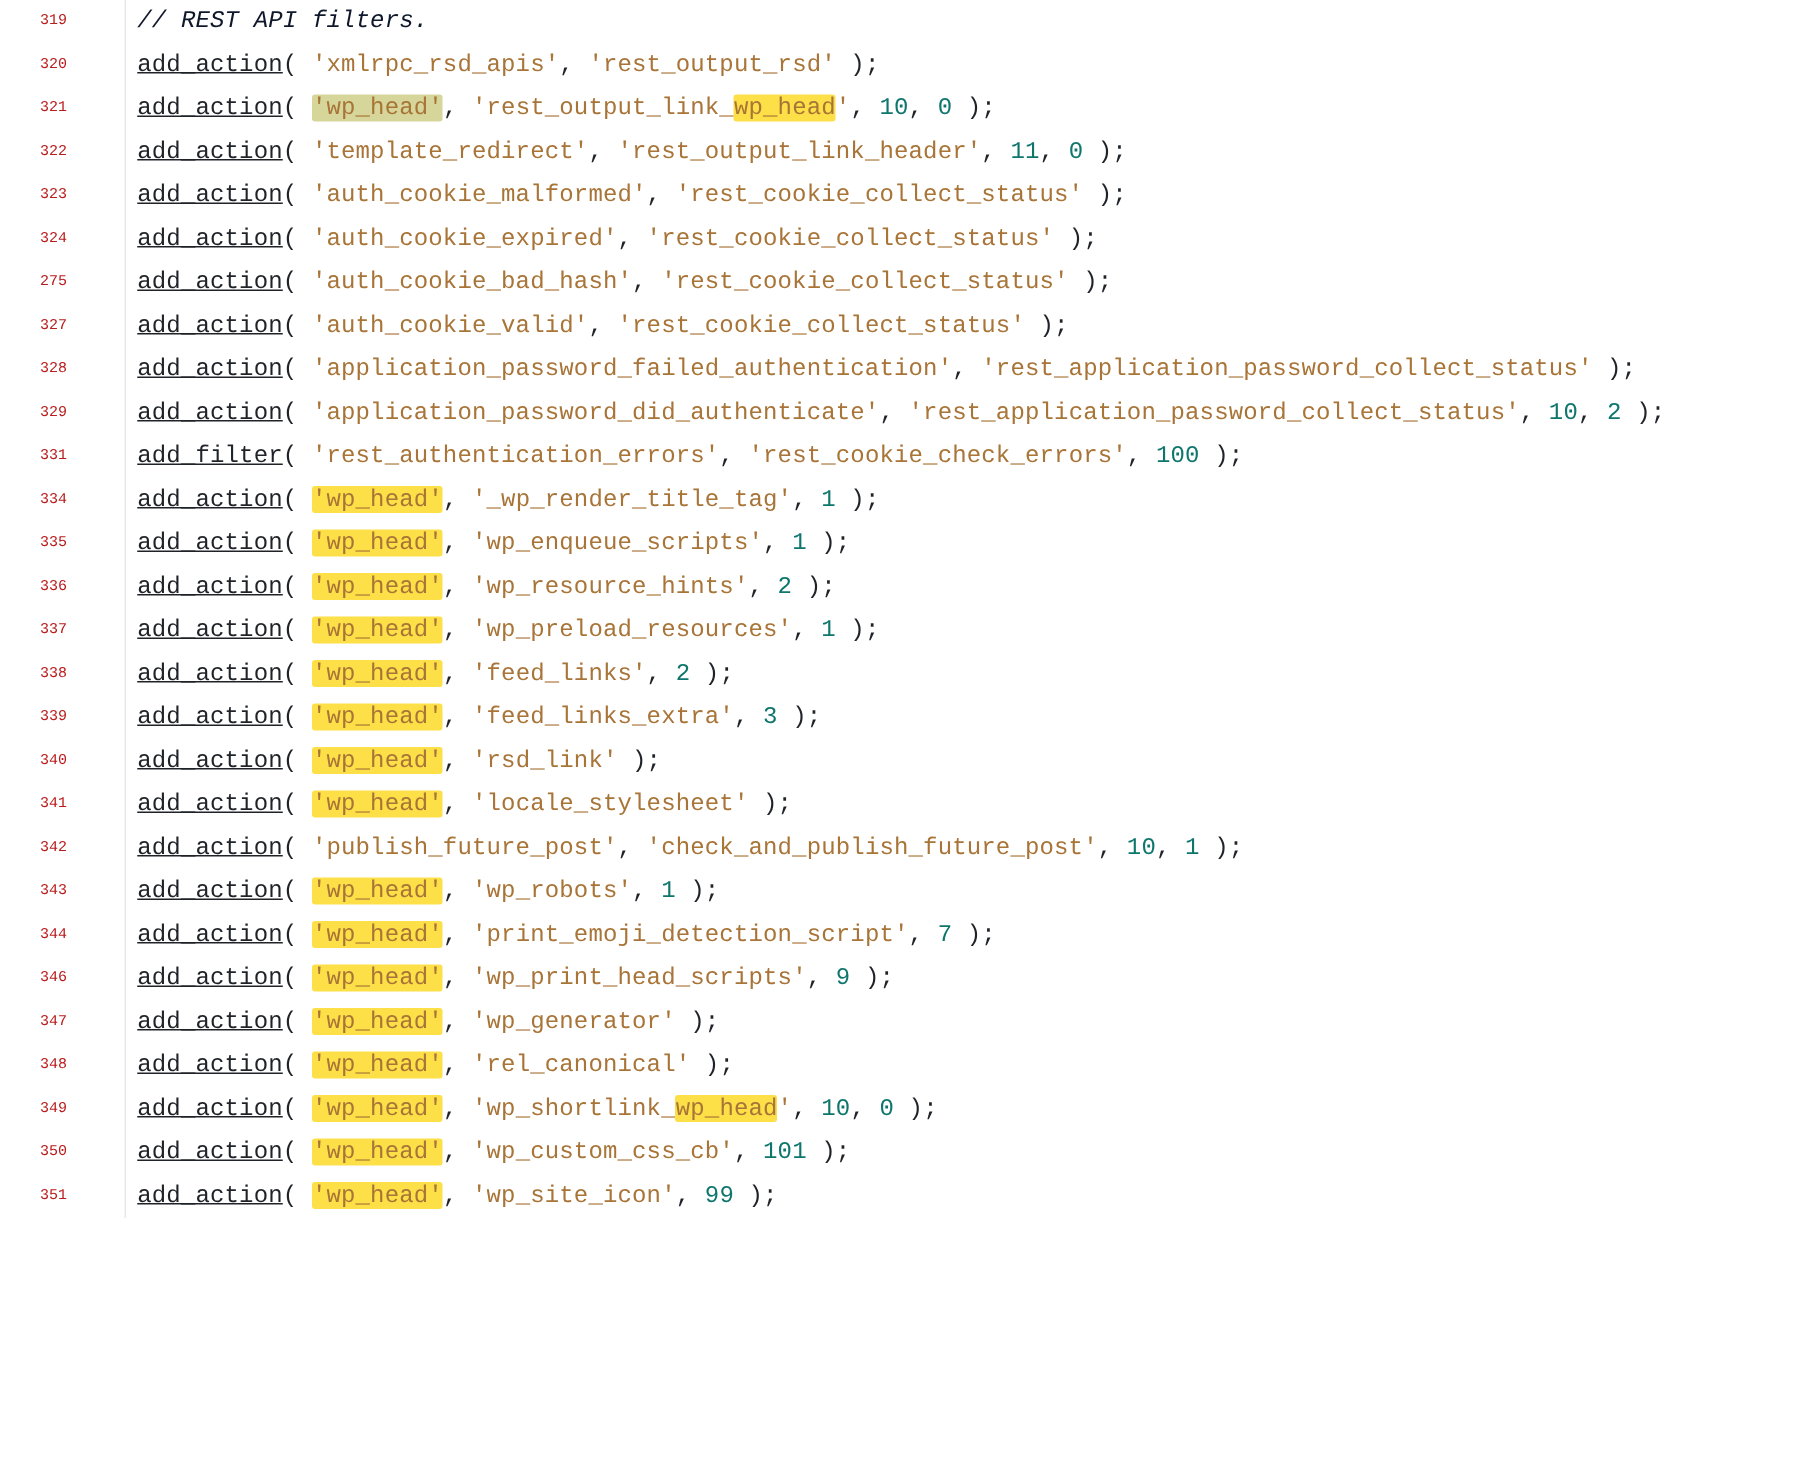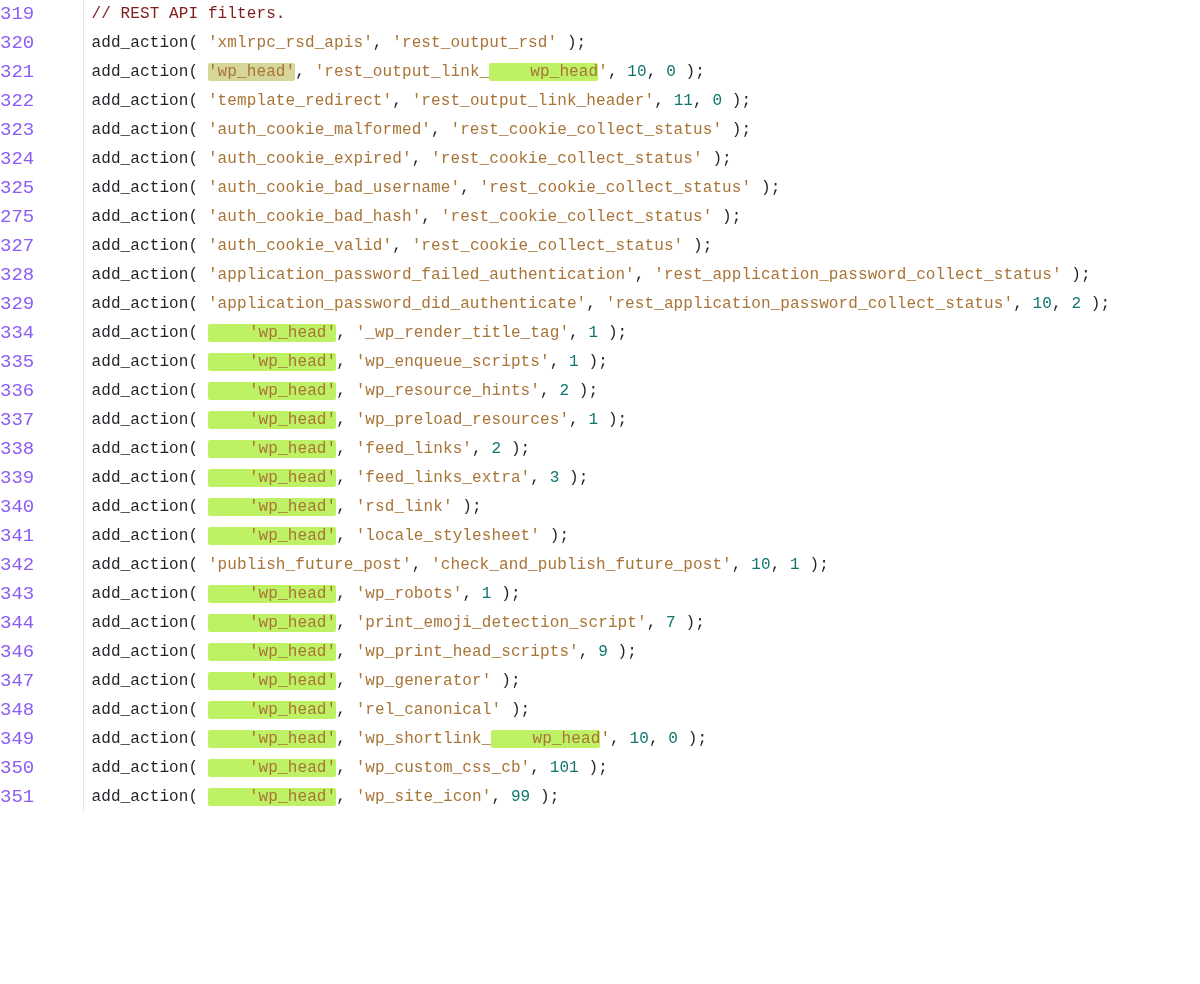--- a/index.html
+++ b/index.html
@@ -17,45 +17,44 @@
     border-collapse: collapse;
   }
   .code-line {
     display: table-row;
   }
   .line-number {
     display: table-cell;
     width: 83px;
     min-width: 83px;
     padding-right: 11px;
-    text-align: left;
-    color: #8b5cf6;
+    text-align: center;
+    color: #b91c1c;
     user-select: none;
     font-variant-numeric: tabular-nums;
     vertical-align: top;
-    font-size: 19px;
+    font-size: 10px;
     background: #ffffff;
     border-right: 1px solid #e8e8e8;
   }
   .line-content {
     display: table-cell;
     padding-left: 8px;
     white-space: pre;
     vertical-align: top;
     letter-spacing: 0.1px;
   }
-  .tok-comment { color: #7f1d1d; }
-  .tok-func    { color: #1f2328; }
+  .tok-comment { color: #0f172a; font-style: italic; }
+  .tok-func    { color: #1f2328; text-decoration: underline; }
   .tok-string  { color: #a87437; }
   .tok-number  { color: #0f766e; }
   .tok-punct   { color: #1f2328; }
   .hl-strong {
-    background: #bef264;
+    background: #fde047;
     border-radius: 2px;
-    padding-left: 41px;
   }
   .hl-sel {
     background: #d6d69a;
     border-radius: 2px;
   }
 </style>
 </head>
 <body>
 
 <div class="code-viewer">
@@ -77,38 +76,38 @@
     </div>
     <div class="code-line">
       <div class="line-number">323</div>
       <div class="line-content"><span class="tok-func">add_action</span><span class="tok-punct">( </span><span class="tok-string">'auth_cookie_malformed'</span><span class="tok-punct">, </span><span class="tok-string">'rest_cookie_collect_status'</span><span class="tok-punct"> );</span></div>
     </div>
     <div class="code-line">
       <div class="line-number">324</div>
       <div class="line-content"><span class="tok-func">add_action</span><span class="tok-punct">( </span><span class="tok-string">'auth_cookie_expired'</span><span class="tok-punct">, </span><span class="tok-string">'rest_cookie_collect_status'</span><span class="tok-punct"> );</span></div>
     </div>
     <div class="code-line">
-      <div class="line-number">325</div>
-      <div class="line-content"><span class="tok-func">add_action</span><span class="tok-punct">( </span><span class="tok-string">'auth_cookie_bad_username'</span><span class="tok-punct">, </span><span class="tok-string">'rest_cookie_collect_status'</span><span class="tok-punct"> );</span></div>
-    </div>
-    <div class="code-line">
       <div class="line-number">275</div>
       <div class="line-content"><span class="tok-func">add_action</span><span class="tok-punct">( </span><span class="tok-string">'auth_cookie_bad_hash'</span><span class="tok-punct">, </span><span class="tok-string">'rest_cookie_collect_status'</span><span class="tok-punct"> );</span></div>
     </div>
     <div class="code-line">
       <div class="line-number">327</div>
       <div class="line-content"><span class="tok-func">add_action</span><span class="tok-punct">( </span><span class="tok-string">'auth_cookie_valid'</span><span class="tok-punct">, </span><span class="tok-string">'rest_cookie_collect_status'</span><span class="tok-punct"> );</span></div>
     </div>
     <div class="code-line">
       <div class="line-number">328</div>
       <div class="line-content"><span class="tok-func">add_action</span><span class="tok-punct">( </span><span class="tok-string">'application_password_failed_authentication'</span><span class="tok-punct">, </span><span class="tok-string">'rest_application_password_collect_status'</span><span class="tok-punct"> );</span></div>
     </div>
     <div class="code-line">
       <div class="line-number">329</div>
       <div class="line-content"><span class="tok-func">add_action</span><span class="tok-punct">( </span><span class="tok-string">'application_password_did_authenticate'</span><span class="tok-punct">, </span><span class="tok-string">'rest_application_password_collect_status'</span><span class="tok-punct">, </span><span class="tok-number">10</span><span class="tok-punct">, </span><span class="tok-number">2</span><span class="tok-punct"> );</span></div>
+    </div>
+    <div class="code-line">
+      <div class="line-number">331</div>
+      <div class="line-content"><span class="tok-func">add_filter</span><span class="tok-punct">( </span><span class="tok-string">'rest_authentication_errors'</span><span class="tok-punct">, </span><span class="tok-string">'rest_cookie_check_errors'</span><span class="tok-punct">, </span><span class="tok-number">100</span><span class="tok-punct"> );</span></div>
     </div>
     <div class="code-line">
       <div class="line-number">334</div>
       <div class="line-content"><span class="tok-func">add_action</span><span class="tok-punct">( </span><span class="tok-string hl-strong">'wp_head'</span><span class="tok-punct">, </span><span class="tok-string">'_wp_render_title_tag'</span><span class="tok-punct">, </span><span class="tok-number">1</span><span class="tok-punct"> );</span></div>
     </div>
     <div class="code-line">
       <div class="line-number">335</div>
       <div class="line-content"><span class="tok-func">add_action</span><span class="tok-punct">( </span><span class="tok-string hl-strong">'wp_head'</span><span class="tok-punct">, </span><span class="tok-string">'wp_enqueue_scripts'</span><span class="tok-punct">, </span><span class="tok-number">1</span><span class="tok-punct"> );</span></div>
     </div>
     <div class="code-line">

